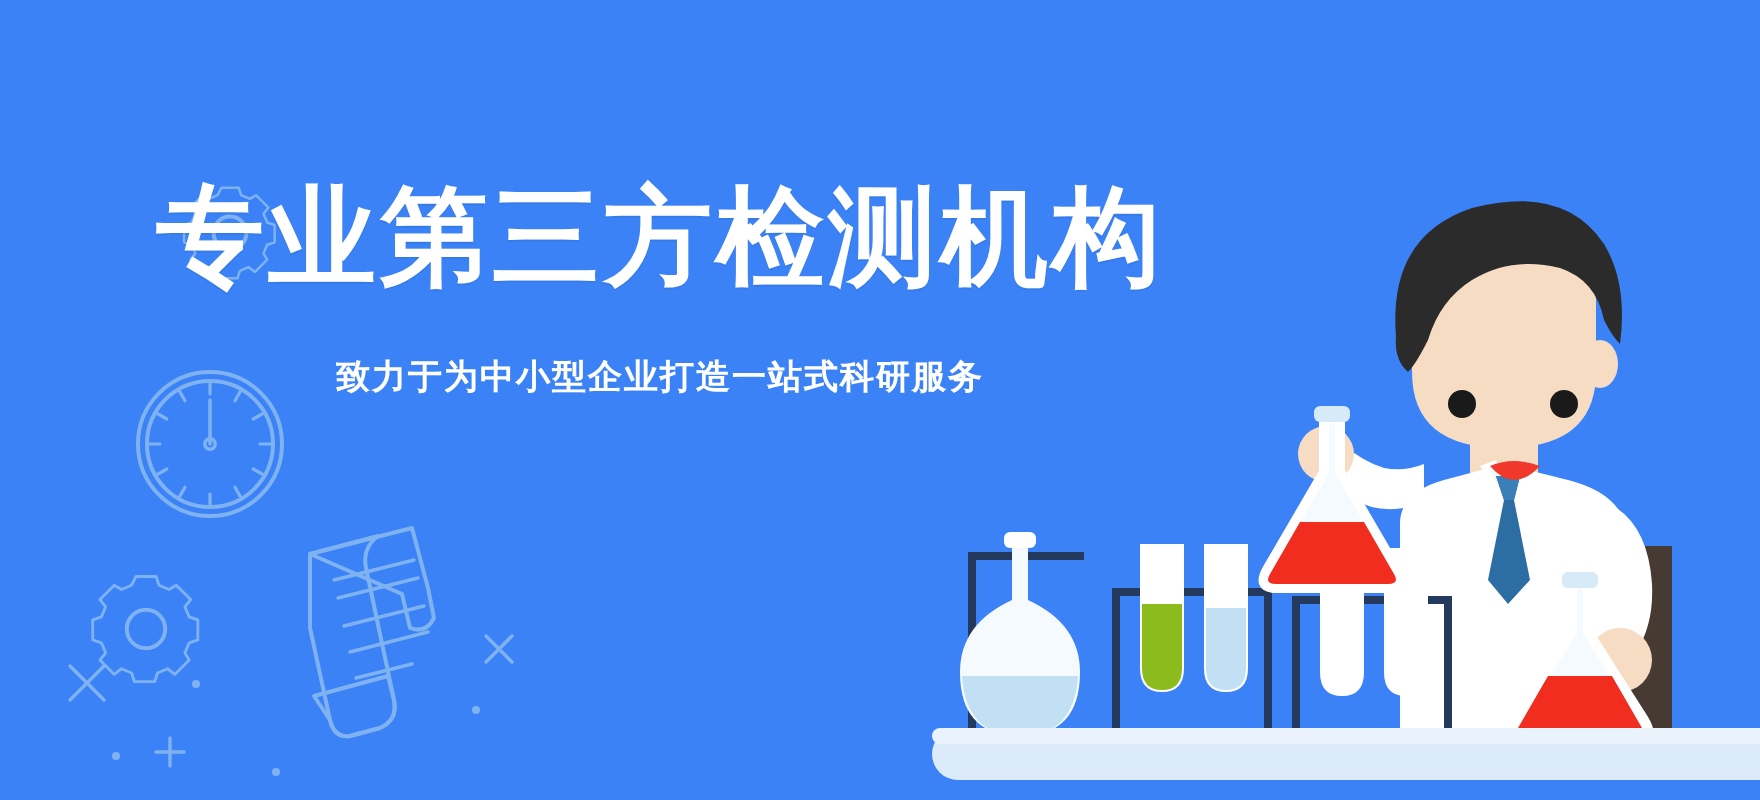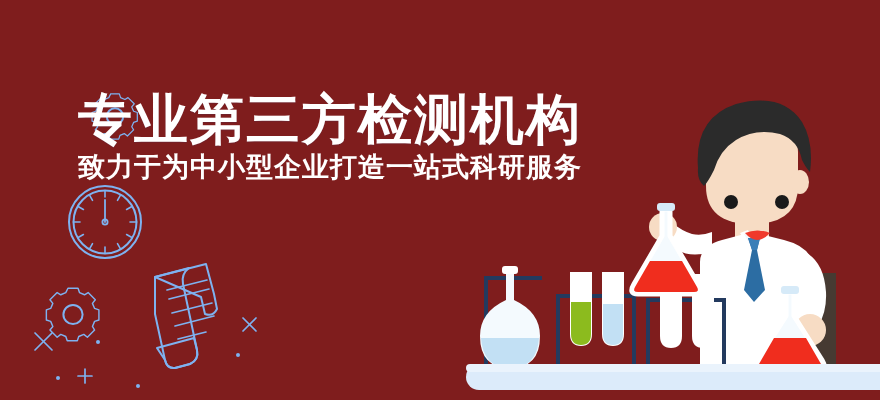--- a/index.html
+++ b/index.html
@@ -35,40 +35,40 @@
     font-size: 54px;
     line-height: 62px;
     font-weight: bold;
     color: #FFFFFF;
     letter-spacing: 2px;
     margin: 0;
     white-space: nowrap;
     text-shadow: 0 1px 0 rgba(20,70,150,0.12);
   }
   #banner-subtitle {
-    margin: 2px 0 0 0;
-    font-size: 27px;
+    margin: 24px 0 0 0;
+    font-size: 17px;
     line-height: 30px;
     font-weight: bold;
     color: #FFFFFF;
     letter-spacing: 1px;
     white-space: nowrap;
     font-family: Liberation Serif, serif;
   }
   
   #decor-layer { z-index: 10; }
   #decor-layer svg { display: block; }
   
   #illustration-layer { z-index: 30; }
   #illustration-layer svg { display: block; }
 </style>
 </head>
 <body>
 
-<div id="banner" style="background: #7f1d1d;">
+<div id="banner" style="background: #3b82f6;">
 
   <div class="layer" id="decor-layer">
     <svg width="880" height="400" viewBox="0 0 880 400" xmlns="http://www.w3.org/2000/svg">
       <g stroke="#7EB2F0" stroke-width="2" fill="none" stroke-linejoin="round" stroke-linecap="round">
 
         <g transform="translate(115,110)">
           <path d="M -7,-26 L 7,-26 L 9,-20 L 16,-17 L 21,-20 L 31,-10 L 27,-5 L 30,2 L 36,4 L 36,18 L 30,20 L 27,27 L 30,32
                    L 20,42 L 15,38 L 8,41 L 6,47 L -8,47 L -10,41 L -17,38 L -22,42 L -32,32 L -28,27 L -31,20 L -37,18
                    L -37,4 L -31,2 L -28,-5 L -32,-10 L -22,-20 L -17,-17 L -10,-20 Z" transform="scale(0.62)"></path>
           <circle cx="0" cy="6.5" r="8.2"></circle>

